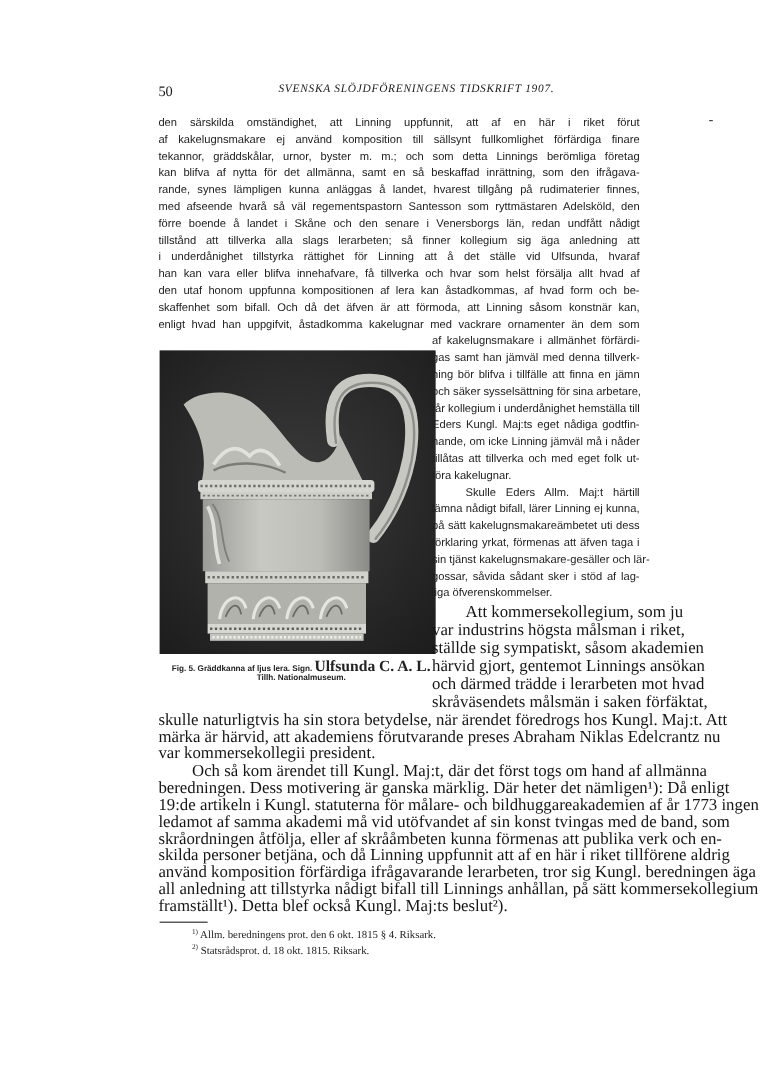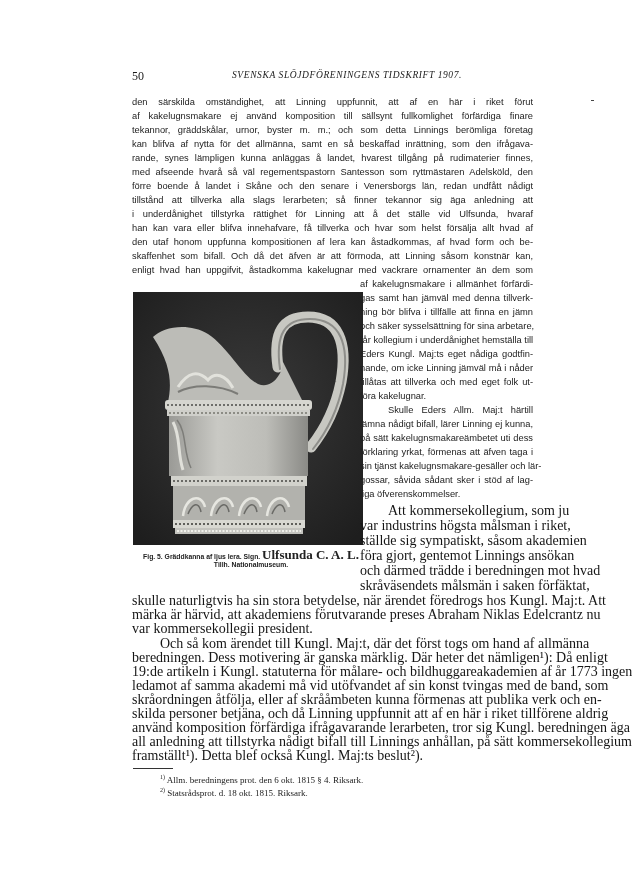--- a/index.html
+++ b/index.html
@@ -58,21 +58,21 @@
   <div class="stray-mark"></div>
 
   <div>
     <div class="line" style="top:96px">den särskilda omständighet, att Linning uppfunnit, att af en här i riket förut</div>
     <div class="line" style="top:110px">af kakelugnsmakare ej använd komposition till sällsynt fullkomlighet förfärdiga finare</div>
     <div class="line" style="top:124px">tekannor, gräddskålar, urnor, byster m. m.; och som detta Linnings berömliga företag</div>
     <div class="line" style="top:138px">kan blifva af nytta för det allmänna, samt en så beskaffad inrättning, som den ifrågava-</div>
     <div class="line" style="top:152px">rande, synes lämpligen kunna anläggas å landet, hvarest tillgång på rudimaterier finnes,</div>
     <div class="line" style="top:166px">med afseende hvarå så väl regementspastorn Santesson som ryttmästaren Adelsköld, den</div>
     <div class="line" style="top:180px">förre boende å landet i Skåne och den senare i Venersborgs län, redan undfått nådigt</div>
-    <div class="line" style="top:194px">tillstånd att tillverka alla slags lerarbeten; så finner tekannor sig äga anledning att</div>
+    <div class="line" style="top:194px">tillstånd att tillverka alla slags lerarbeten; så finner kollegium sig äga anledning att</div>
     <div class="line" style="top:208px">i underdånighet tillstyrka rättighet för Linning att å det ställe vid Ulfsunda, hvaraf</div>
     <div class="line" style="top:222px">han kan vara eller blifva innehafvare, få tillverka och hvar som helst försälja allt hvad af</div>
     <div class="line" style="top:236px">den utaf honom uppfunna kompositionen af lera kan åstadkommas, af hvad form och be-</div>
     <div class="line" style="top:250px">skaffenhet som bifall. Och då det äfven är att förmoda, att Linning såsom konstnär kan,</div>
     <div class="line" style="top:264px">enligt hvad han uppgifvit, åstadkomma kakelugnar med vackrare ornamenter än dem som</div>
   </div>
 
   <div class="figure">
     <svg viewBox="0 0 230 253">
       <defs>
@@ -152,22 +152,22 @@
     <div class="line narrow" style="top:446px">förklaring yrkat, förmenas att äfven taga i</div>
     <div class="line narrow" style="top:460px">sin tjänst kakelugnsmakare-gesäller och lär-</div>
     <div class="line narrow" style="top:474px">gossar, såvida sådant sker i stöd af lag-</div>
     <div class="line narrow last" style="top:488px">liga öfverenskommelser.</div>
   </div>
 
   <div>
     <div class="line narrow serif" style="top:504px; text-indent:28px">Att kommersekollegium, som ju</div>
     <div class="line narrow serif" style="top:519px">var industrins högsta målsman i riket,</div>
     <div class="line narrow serif" style="top:534px">ställde sig sympatiskt, såsom akademien</div>
-    <div class="line narrow serif" style="top:549px">föra gjort, gentemot Linnings ansökan</div>
-    <div class="line narrow serif" style="top:564px">och därmed trädde i beredningen mot hvad</div>
+    <div class="line narrow serif" style="top:549px">härvid gjort, gentemot Linnings ansökan</div>
+    <div class="line narrow serif" style="top:564px">och därmed trädde i lerarbeten mot hvad</div>
     <div class="line narrow serif" style="top:579px">skråväsendets målsmän i saken förfäktat,</div>
   </div>
 
   <div>
     <div class="line serif" style="top:594px">skulle naturligtvis ha sin stora betydelse, när ärendet föredrogs hos Kungl. Maj:t. Att</div>
     <div class="line serif" style="top:608px">märka är härvid, att akademiens förutvarande preses Abraham Niklas Edelcrantz nu</div>
     <div class="line serif last" style="top:622px">var kommersekollegii president.</div>
     <div class="line serif" style="top:637px; text-indent:28px">Och så kom ärendet till Kungl. Maj:t, där det först togs om hand af allmänna</div>
     <div class="line serif" style="top:651px">beredningen. Dess motivering är ganska märklig. Där heter det nämligen¹): Då enligt</div>
     <div class="line serif" style="top:665px">19:de artikeln i Kungl. statuterna för målare- och bildhuggareakademien af år 1773 ingen</div>

